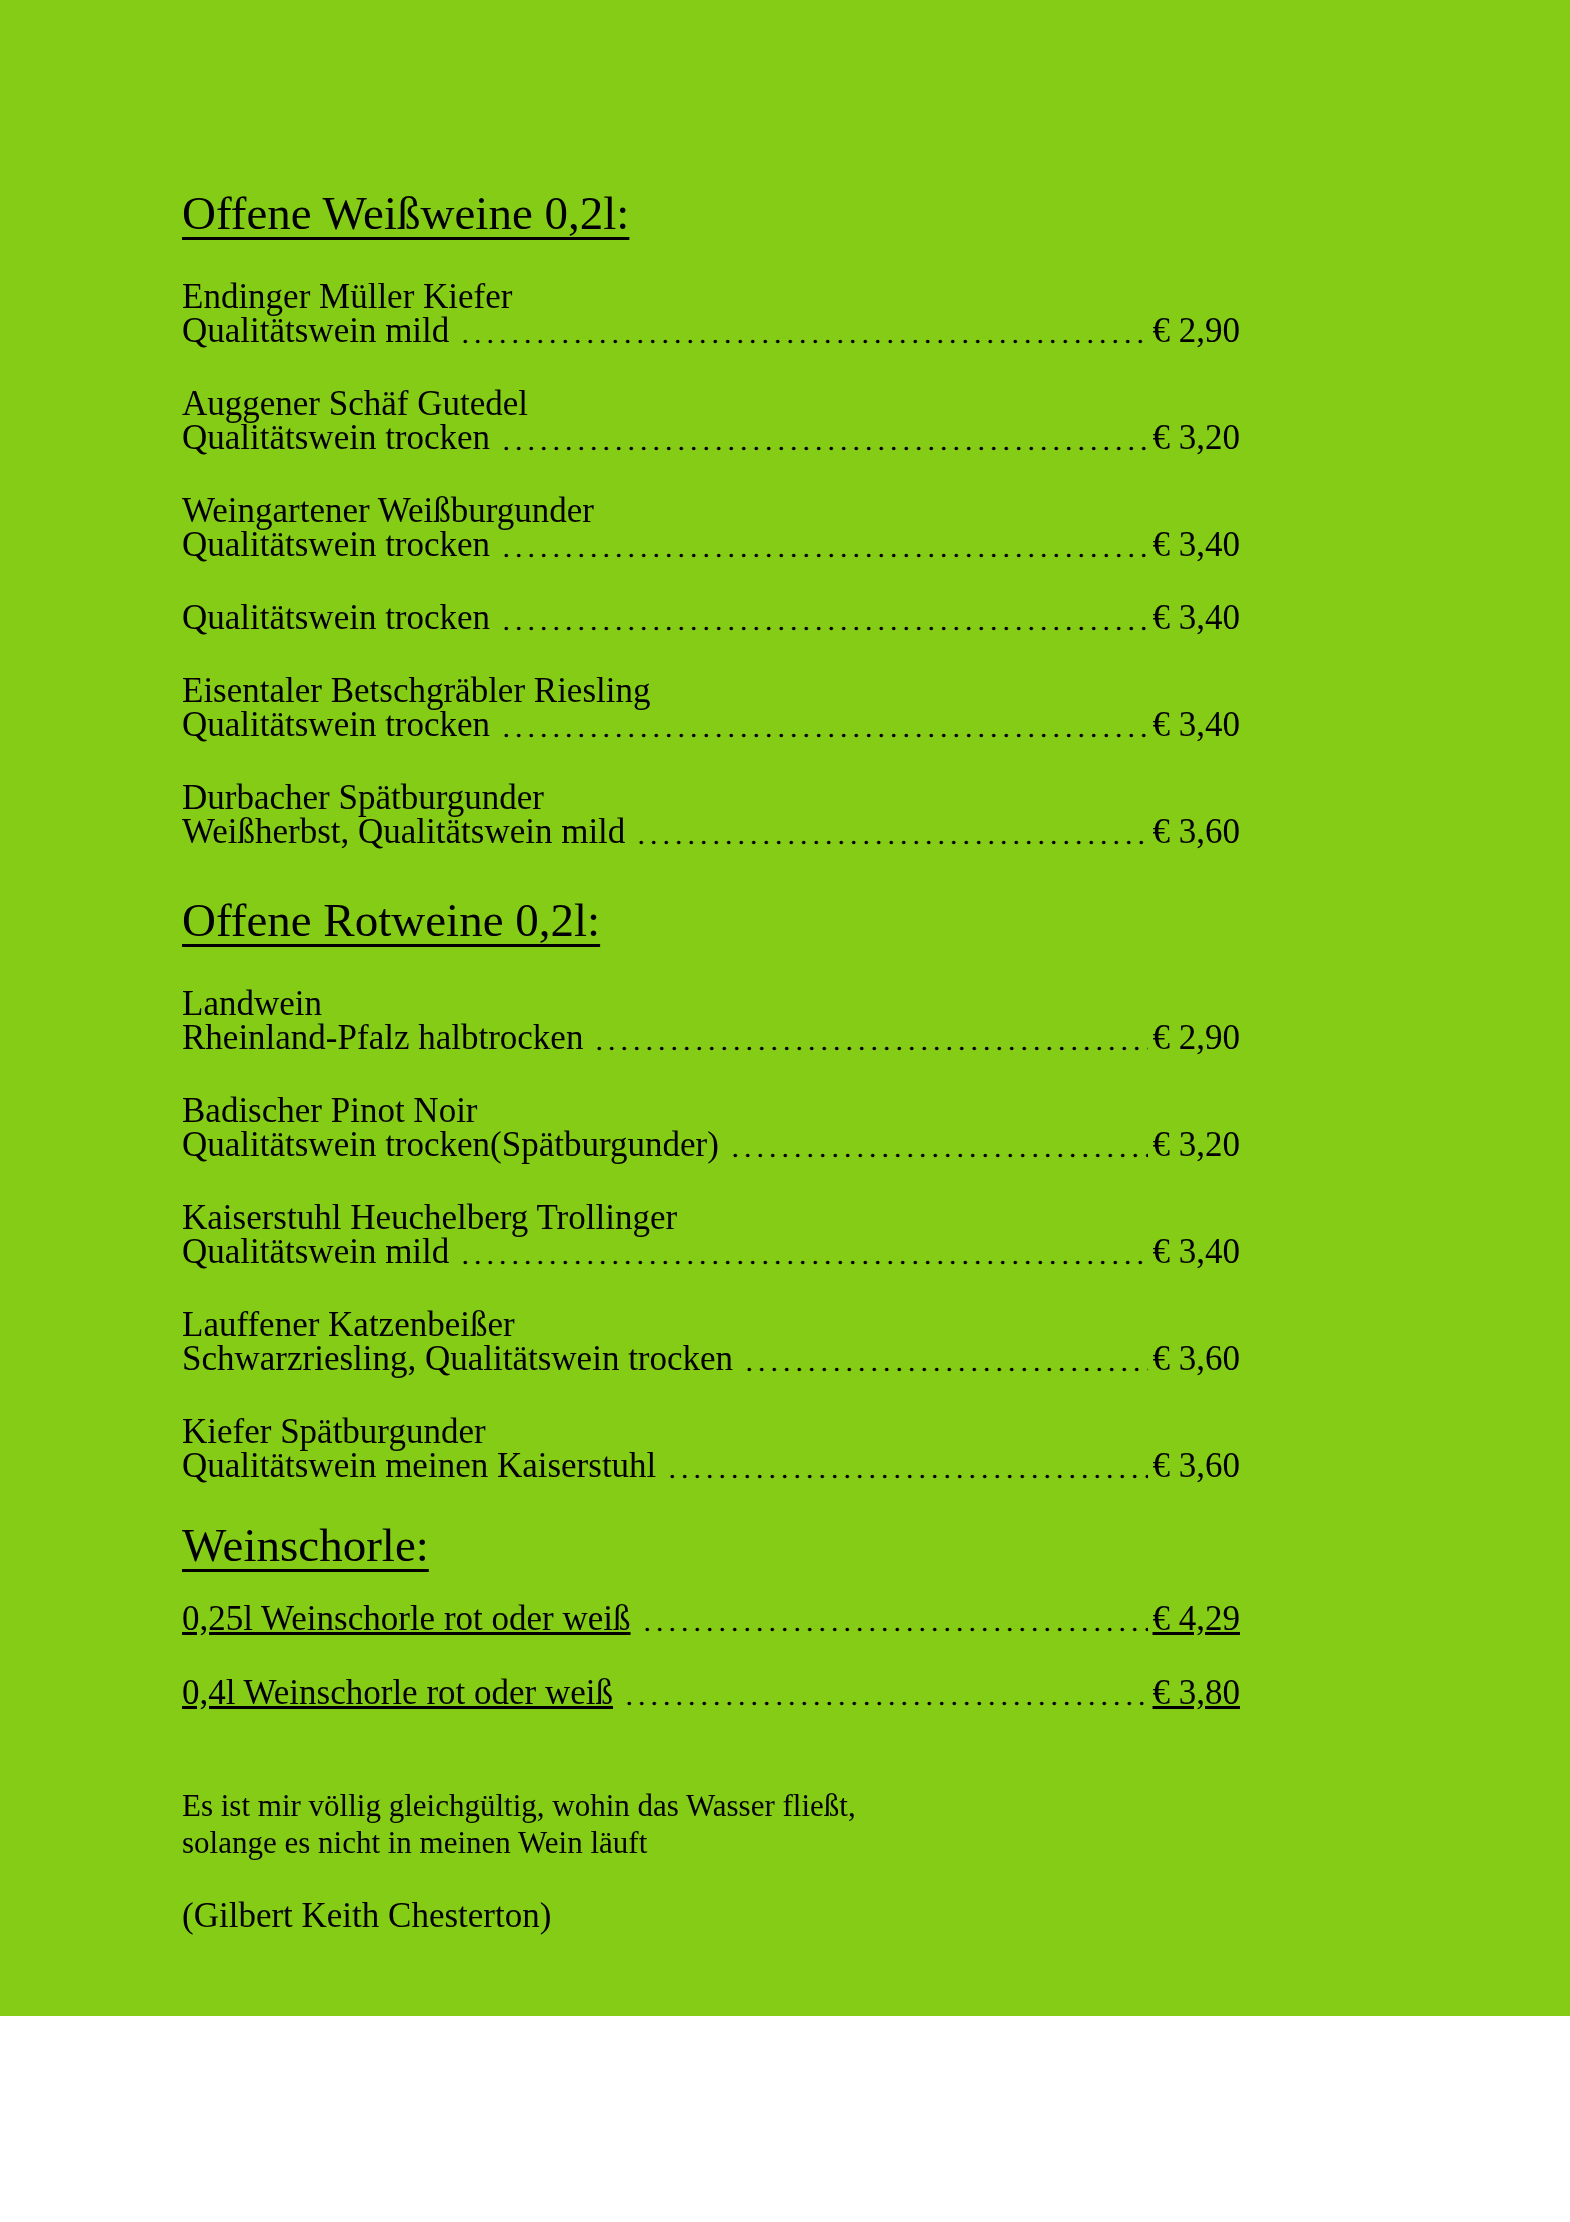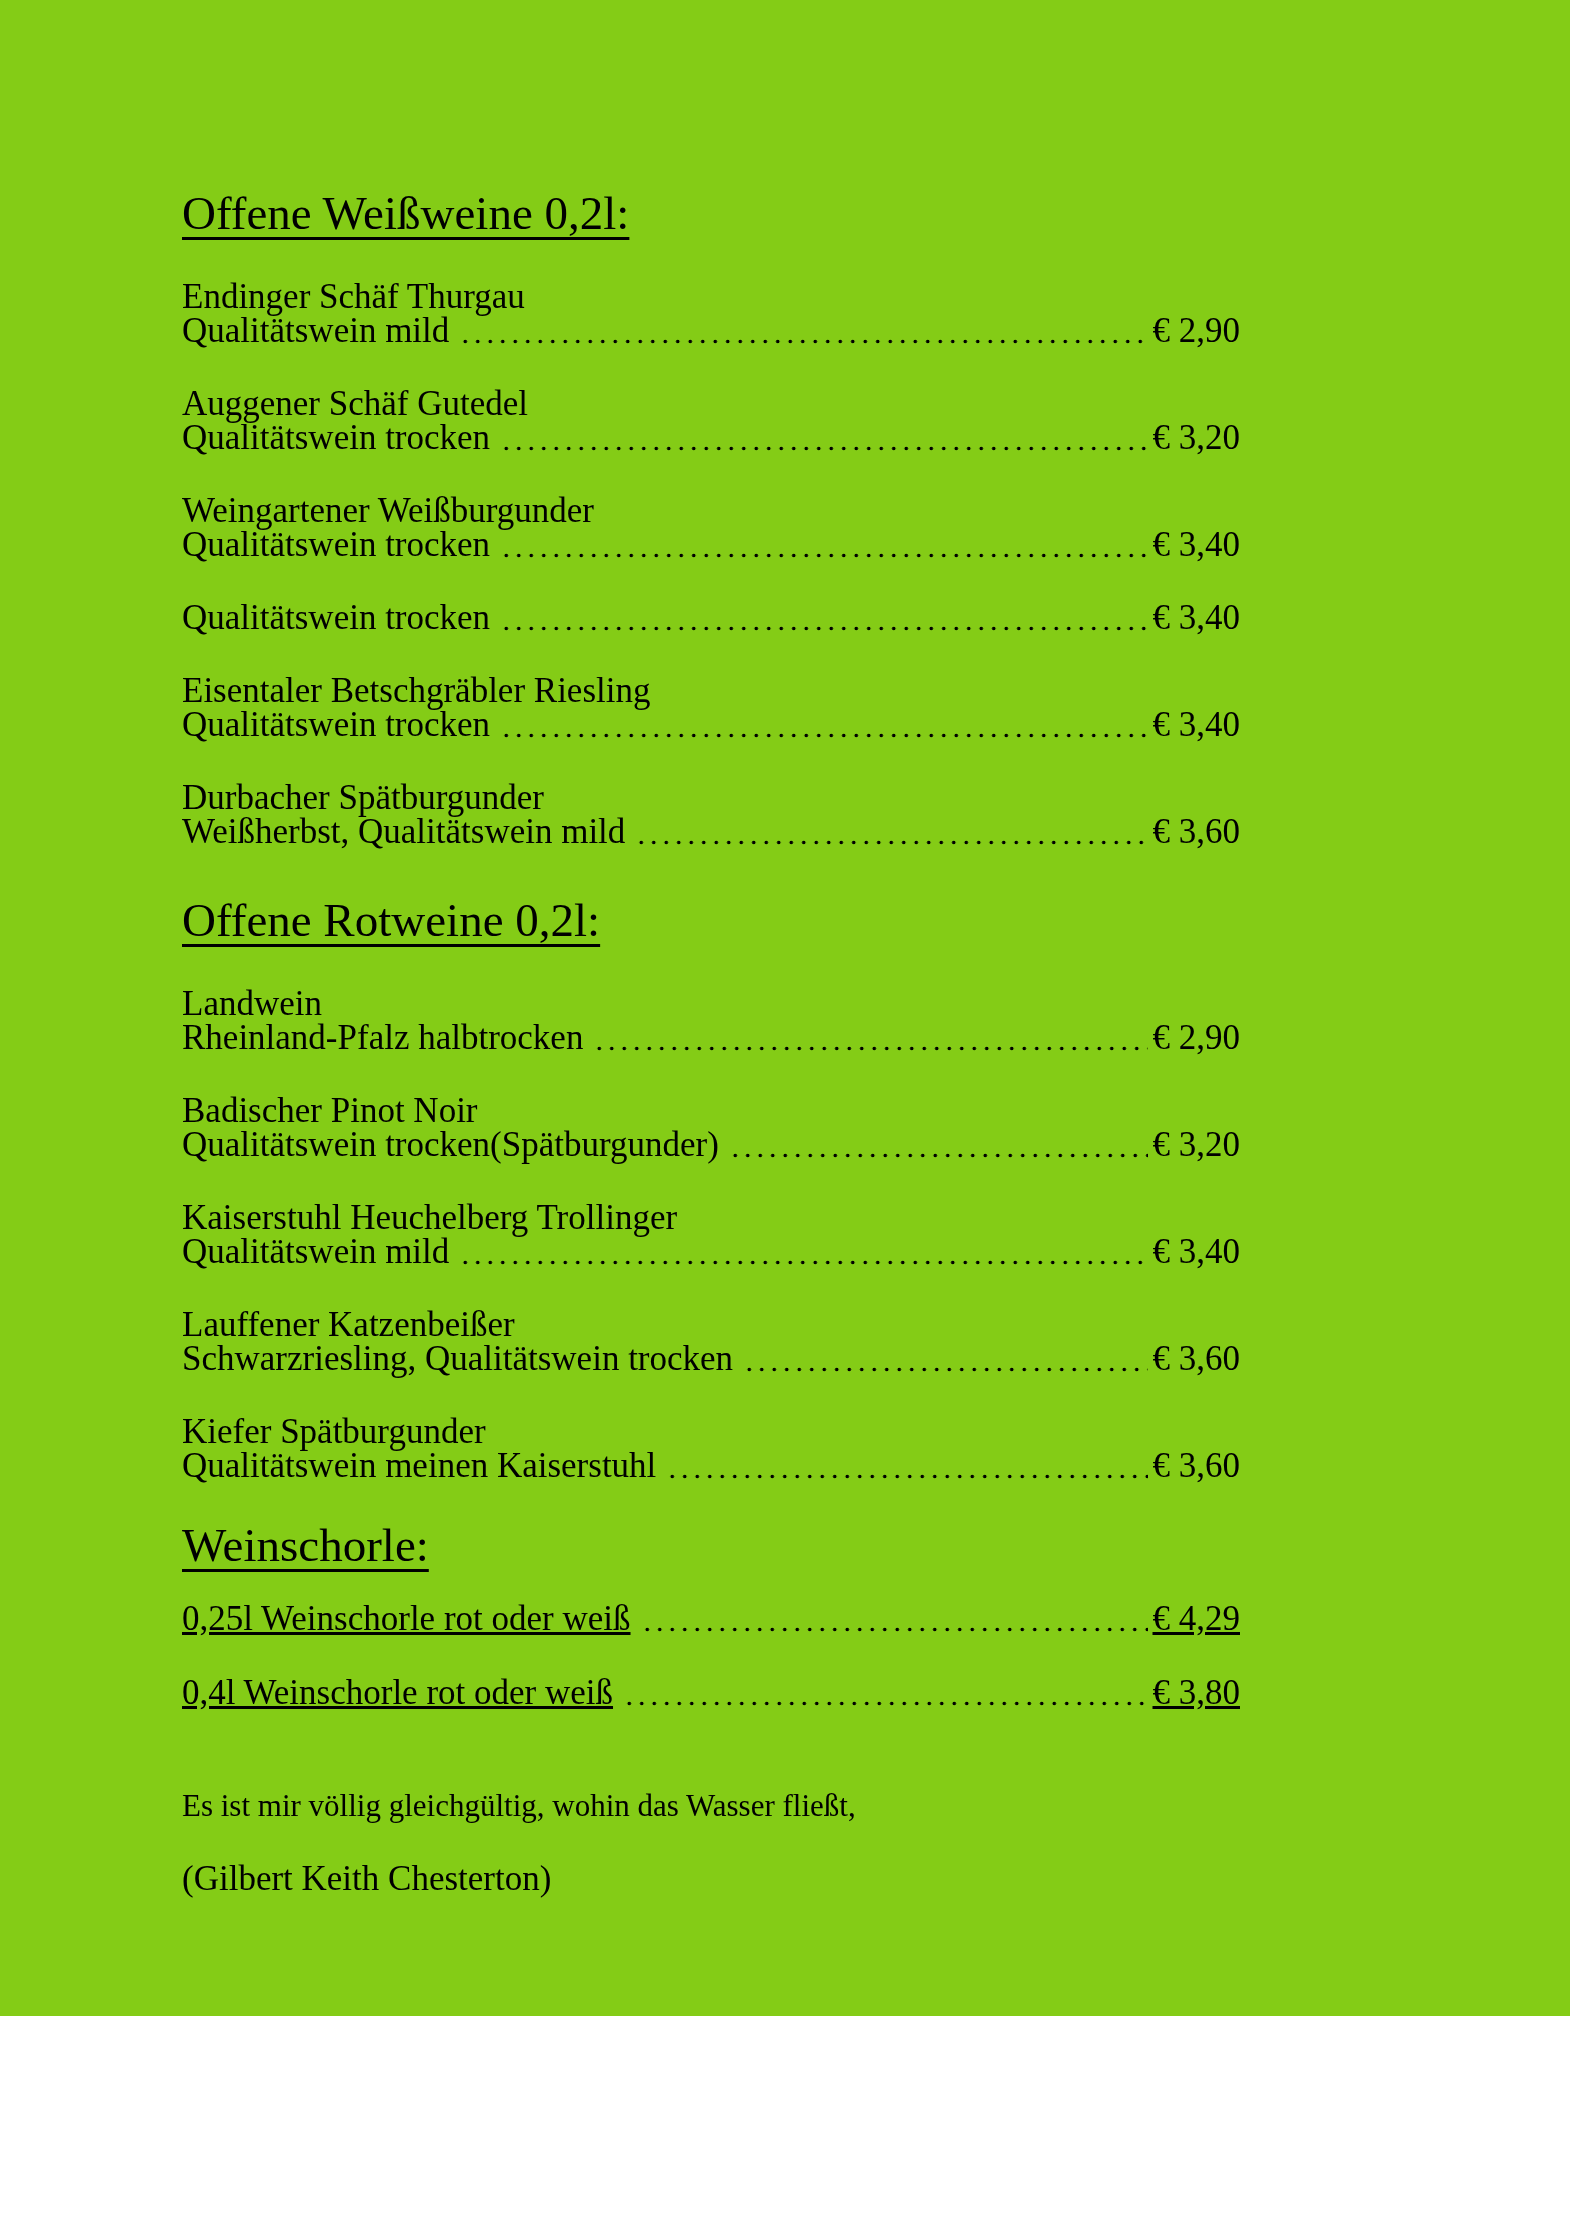--- a/index.html
+++ b/index.html
@@ -85,21 +85,21 @@
 </head>
 <body>
 
 <div class="sheet">
   <div class="content">
 
     <section class="section section-weissweine">
       <h1 class="section-heading">Offene Weißweine 0,2l:</h1>
 
       <div class="entry">
-        <div class="entry-name">Endinger Schäf Thurgau</div>
+        <div class="entry-name">Endinger Müller Kiefer</div>
         <div class="entry-line">
           <span class="entry-desc">Qualitätswein mild</span>
           <span class="leader"></span>
           <span class="entry-price">€ 2,90</span>
         </div>
       </div>
 
       <div class="entry">
         <div class="entry-name">Auggener Schäf Gutedel</div>
         <div class="entry-line">
@@ -209,17 +209,18 @@
         <div class="entry-line">
           <span class="entry-desc">0,4l Weinschorle rot oder weiß</span>
           <span class="leader"></span>
           <span class="entry-price">€ 3,80</span>
         </div>
       </div>
     </section>
 
     <div class="quote-block">
       <div class="quote-line">Es ist mir völlig gleichgültig, wohin das Wasser fließt,</div>
+      <div class="quote-line">solange es nicht in meinen Wein läuft</div>
     </div>
     <div class="quote-attribution">(Gilbert Keith Chesterton)</div>
 
   </div>
 </div>
 
 </body></html>

